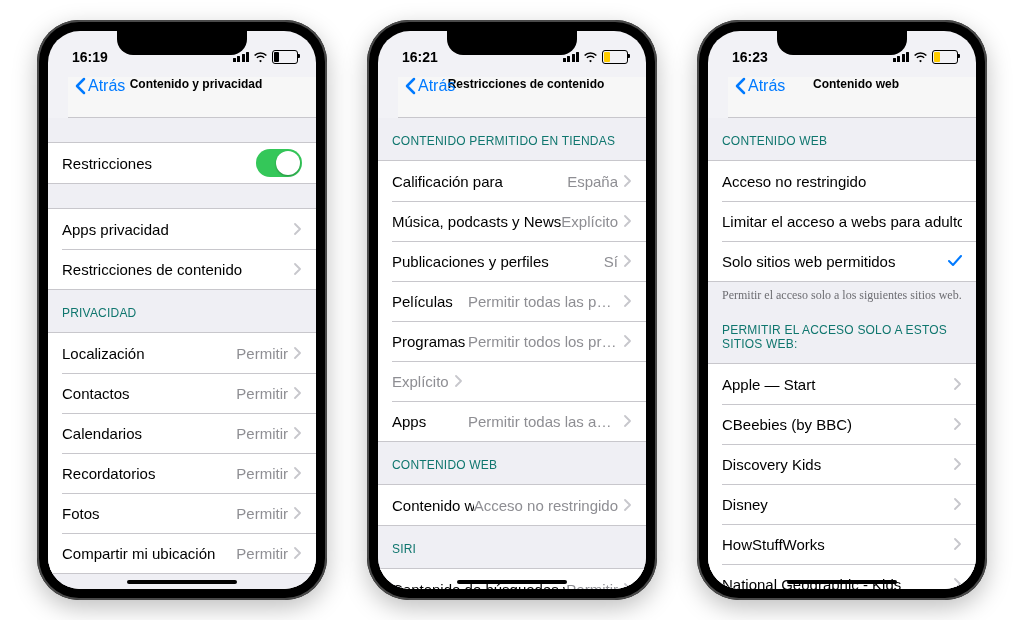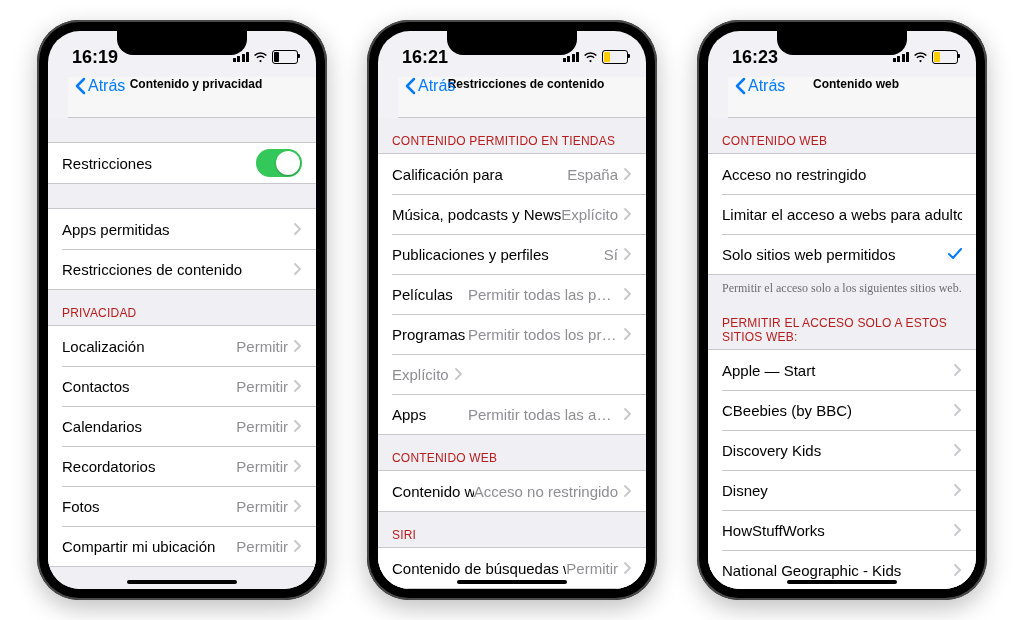--- a/index.html
+++ b/index.html
@@ -44,21 +44,21 @@
     background:#000;
     border-radius:0 0 16px 16px;
     z-index:10;
   }
   .status-bar{
     height:40px;
     display:flex;
     align-items:center;
     justify-content:space-between;
     padding:6px 18px 0 24px;
-    font-size:18px;
+    font-size:14px;
     font-weight:600;
   }
   .status-right{display:flex;align-items:center;gap:4px}
   .signal{display:inline-flex;align-items:flex-end;gap:1.5px}
   .signal span{width:3px;background:#000;border-radius:.5px}
   .signal span:nth-child(1){height:4px}
   .signal span:nth-child(2){height:6px}
   .signal span:nth-child(3){height:8px}
   .signal span:nth-child(4){height:10px}
   .wifi{
@@ -99,22 +99,22 @@
     font-size:12px;
     pointer-events:none;
   }
   .content{
     flex:1;
     overflow:hidden;
     background:#efeff4;
   }
   .group-header{
     font-size:12px;
-    color:#b91c1c;
-    padding:16px 14px 5px;
+    color:#0f766e;
+    padding:16px 14px 12px;
     text-transform:uppercase;
     letter-spacing:.2px;
   }
   .group-footer{
     font-size:12px;
     color:#6d6d72;
     padding:6px 14px 4px;
     font-family:Liberation Serif, serif;
   }
   .cell-list{background:#fff;border-top:.5px solid #c8c7cc;border-bottom:.5px solid #c8c7cc}
@@ -183,21 +183,21 @@
         <div class="gap20"></div>
         <div class="cell-list">
           <div class="cell">
             <span class="cell-label  cut">Restricciones</span>
             <span class="toggle"></span>
           </div>
         </div>
         <div class="gap20"></div>
         <div class="cell-list">
           <div class="cell">
-            <span class="cell-label  cut">Apps permitidas</span>
+            <span class="cell-label  cut">Apps privacidad</span>
             <svg class="chev" width="8" height="12" viewBox="0 0 8 12">
               <path d="M1 1l5 5-5 5" stroke="currentColor" stroke-width="1.8" fill="none" stroke-linecap="round" stroke-linejoin="round"></path>
             </svg>
           </div>
           <div class="cell">
             <span class="cell-label  cut">Restricciones de contenido</span>
             <svg class="chev" width="8" height="12" viewBox="0 0 8 12">
               <path d="M1 1l5 5-5 5" stroke="currentColor" stroke-width="1.8" fill="none" stroke-linecap="round" stroke-linejoin="round"></path>
             </svg>
           </div>

